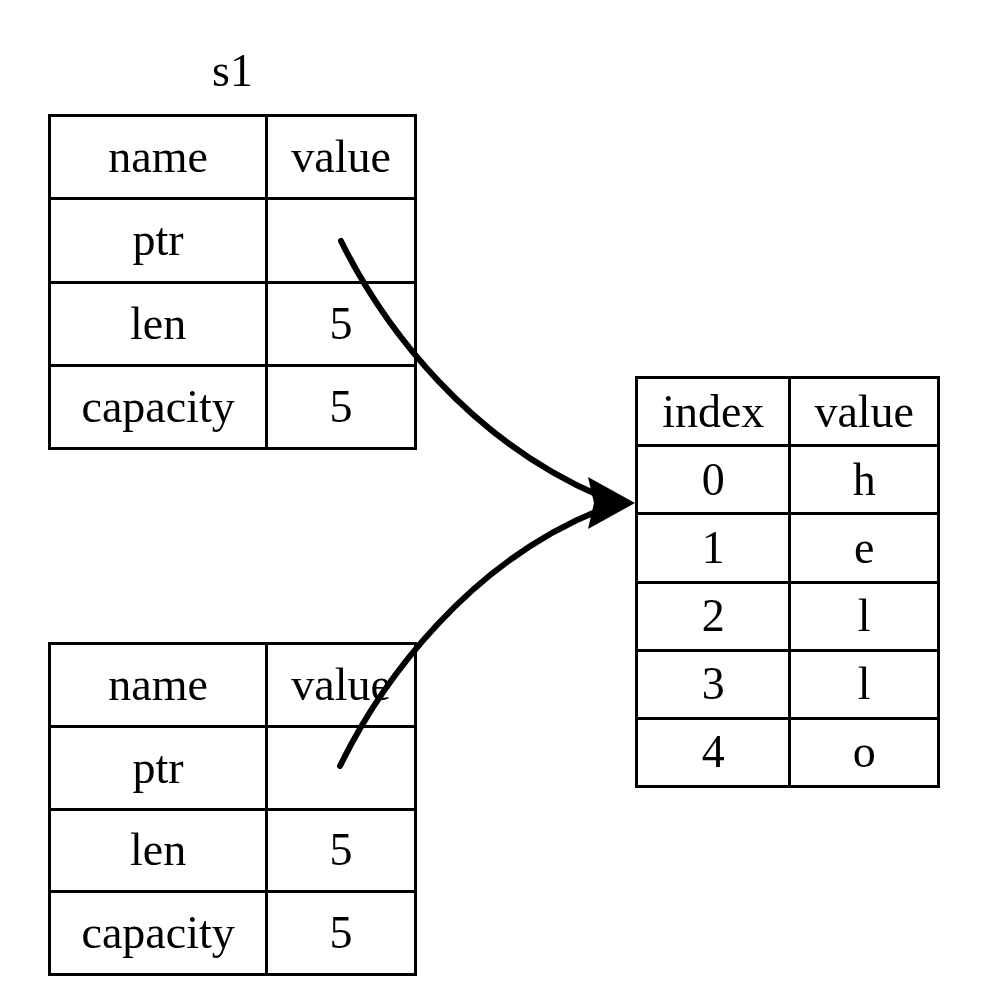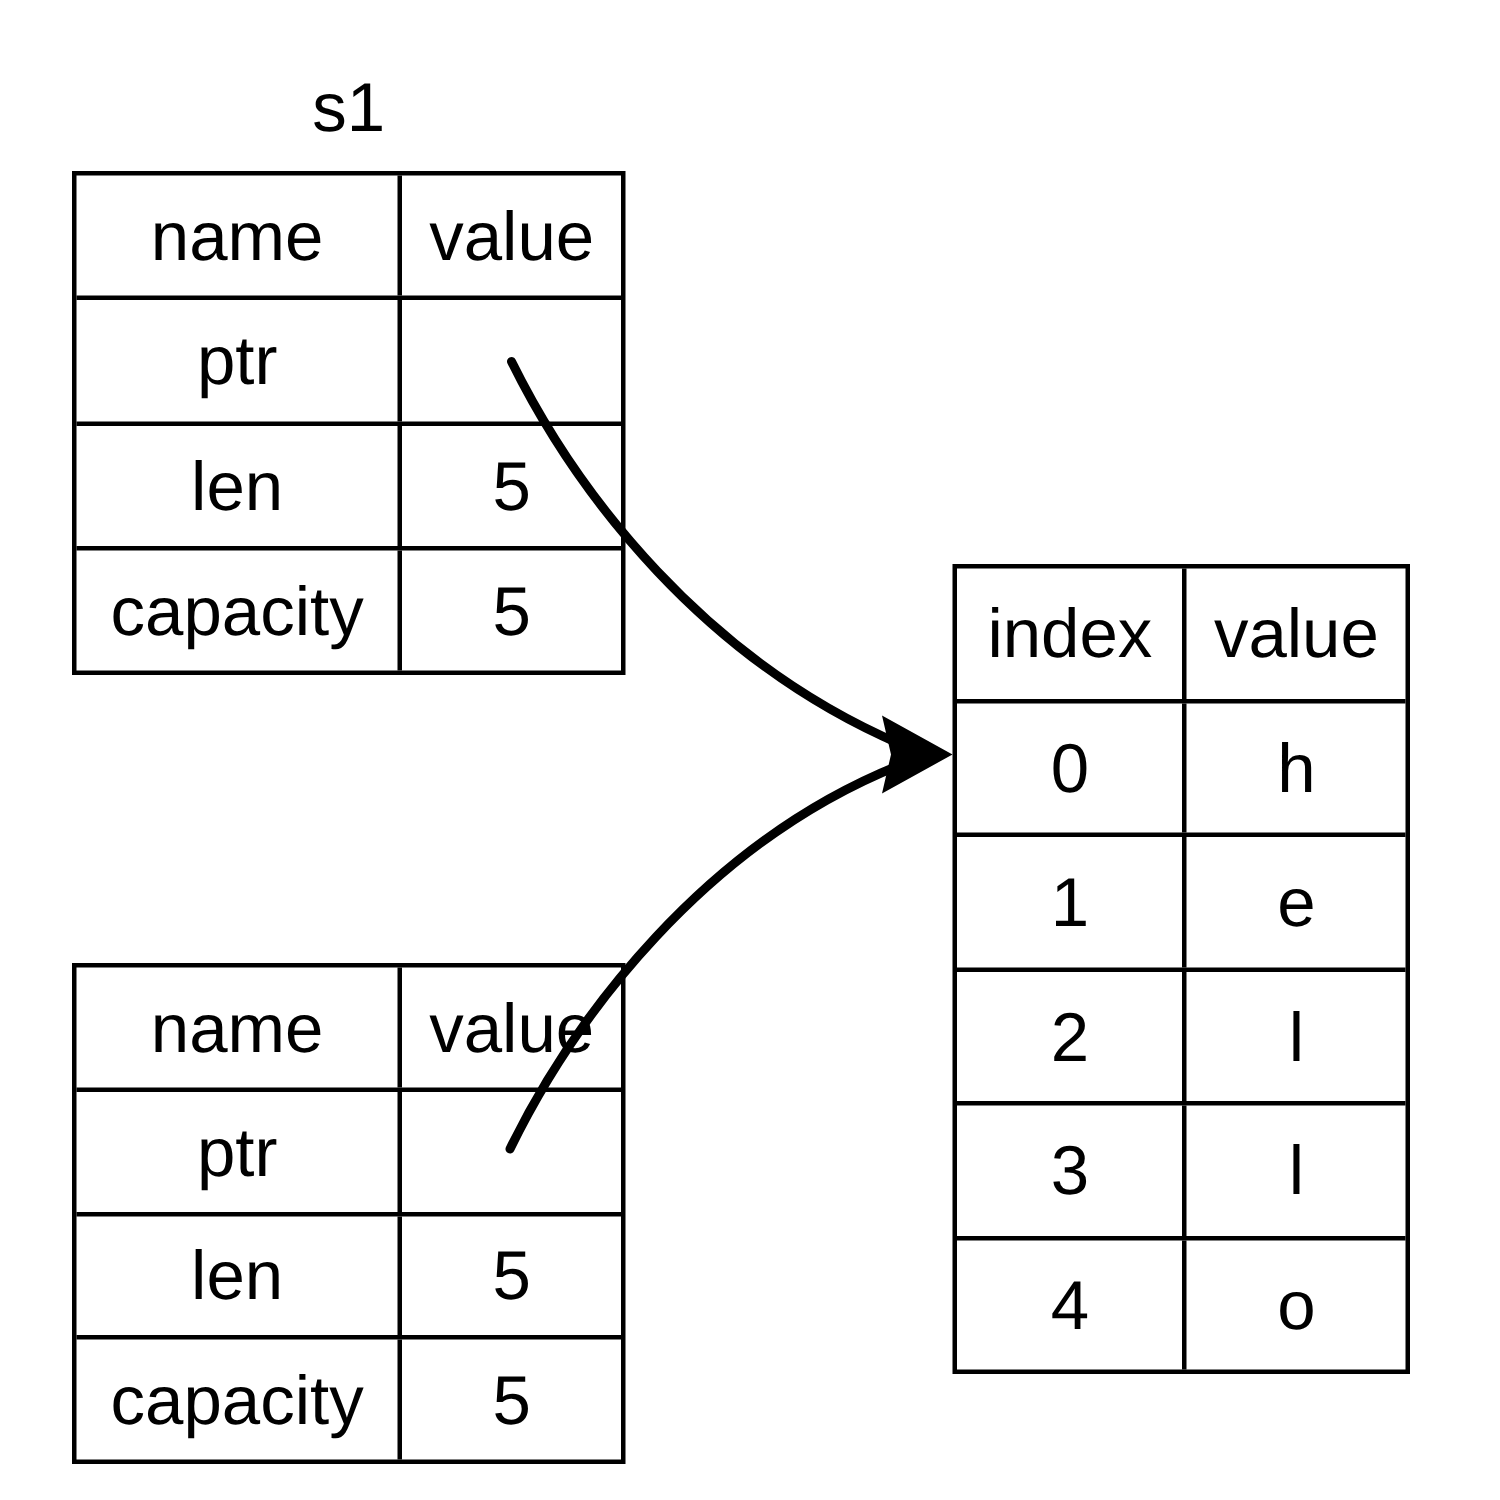--- a/index.html
+++ b/index.html
@@ -6,21 +6,21 @@
   html, body {
     margin: 0;
     padding: 0;
     background: #ffffff;
   }
   #canvas {
     position: relative;
     width: 1000px;
     height: 1000px;
     background: #ffffff;
-    font-family: Liberation Sans, sans-serif;
+    font-family: Liberation Serif, serif;
     overflow: hidden;
   }
 
   
   .caption {
     position: absolute;
     font-size: 46px;
     line-height: 1;
     color: #000000;
     text-align: center;
@@ -140,21 +140,21 @@
       <div class="cell cell-name">len</div>
       <div class="cell cell-value">5</div>
     </div>
 
     <div class="struct-row">
       <div class="cell cell-name">capacity</div>
       <div class="cell cell-value">5</div>
     </div>
   </div>
 
-  <div class="array-table" style="left:635px; top:376px; width:305px; height:540px;">
+  <div class="array-table" style="left:635px; top:376px; width:305px; height:412px;">
 
     <div class="array-row">
       <div class="cell cell-index">index</div>
       <div class="cell cell-val">value</div>
     </div>
 
     <div class="array-row">
       <div class="cell cell-index">0</div>
       <div class="cell cell-val">h</div>
     </div>

